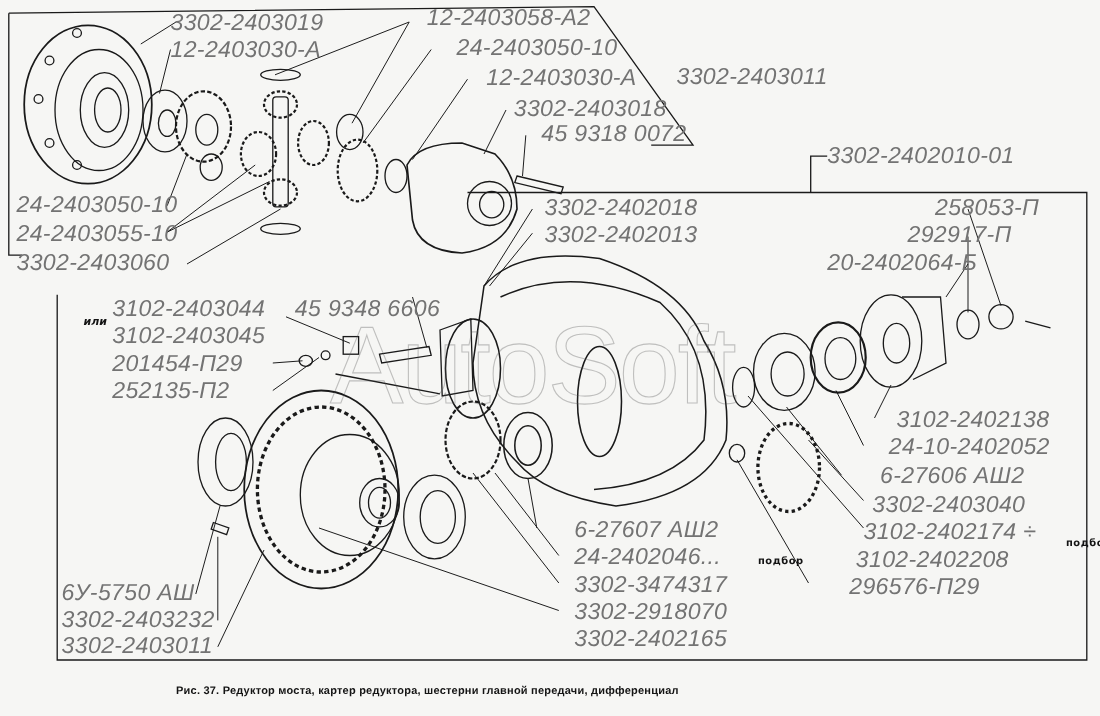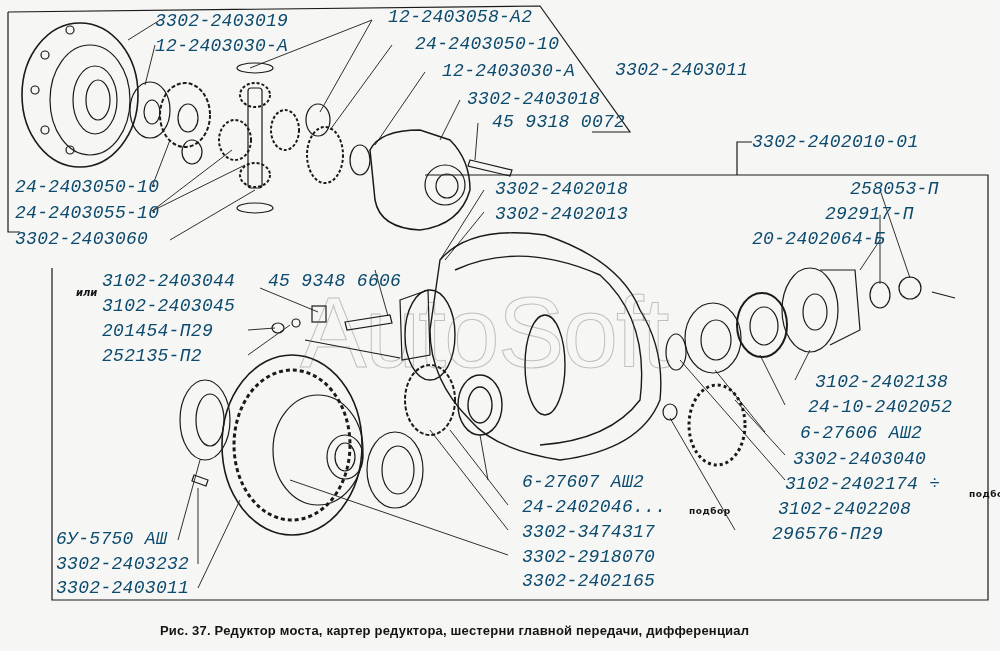--- a/index.html
+++ b/index.html
@@ -1,25 +1,25 @@
 <!DOCTYPE html>
 <html><head>
 <meta charset="utf-8">
 <style>
   html, body { margin: 0; padding: 0; }
   body { width: 1000px; height: 651px; background: #f6f6f4; position: relative; overflow: hidden;
          font-family: "Liberation Sans", sans-serif; color: #111; }
   #drawing { position: absolute; left: 0; top: 0; width: 1000px; height: 651px; }
-  .lbl { position: absolute; font-family: Liberation Mono, monospace; font-style: italic; font-size: 18px;
-         letter-spacing: 0.3px; white-space: nowrap; color: #0c4a6e; line-height: 18px; }
+  .lbl { position: absolute; font-family: Liberation Sans, sans-serif; font-style: italic; font-size: 21px;
+         letter-spacing: 0.3px; white-space: nowrap; color: #737373; line-height: 18px; }
   .small { position: absolute; font-family: "DejaVu Sans", sans-serif; font-size: 9px; font-weight: bold;
            letter-spacing: 0.5px; color: #141414; white-space: nowrap; padding-left: 29px; }
   .ili { position: absolute; font-family: "DejaVu Sans", sans-serif; font-style: italic; font-size: 10px; font-weight: bold; color:#141414; }
   #caption { position: absolute; left: 160px; top: 623px; font-family: "Liberation Sans", sans-serif; font-weight: bold;
-             font-size: 13px; letter-spacing: 0.2px; color: #141414; white-space: nowrap; }
+             font-size: 10px; letter-spacing: 0.2px; color: #141414; white-space: nowrap; }
   #watermark { position: absolute; left: 300px; top: 275px; font-family: "Liberation Sans", sans-serif;
                font-size: 100px; color: transparent; -webkit-text-stroke: 1px rgba(90,90,90,0.35); letter-spacing: -2px; }
 </style>
 </head>
 <body>
 
 <svg id="drawing" viewBox="0 0 1000 651" xmlns="http://www.w3.org/2000/svg">
   <g fill="none" stroke="#1a1a1a" stroke-width="1.2">
 
     <path d="M8 12 L540 6 L630 132 L592 132"></path>

